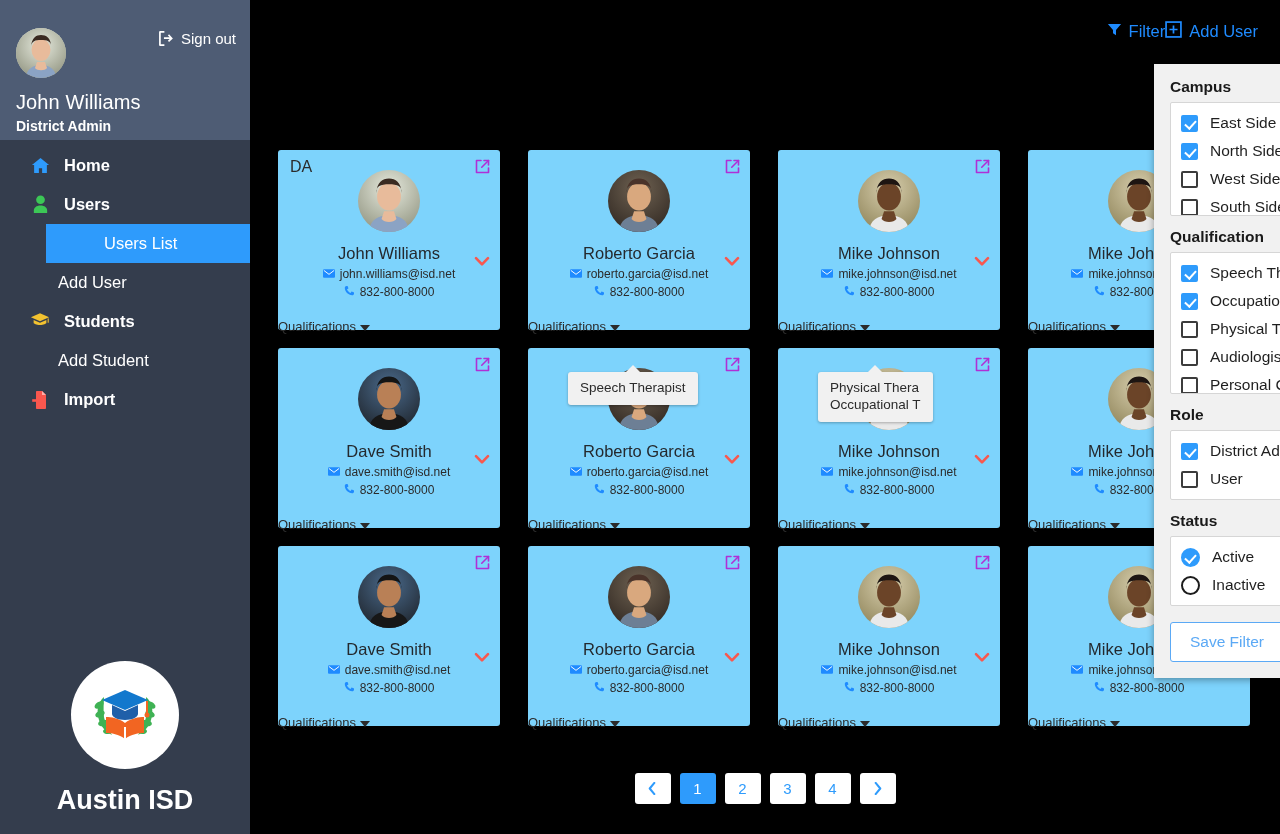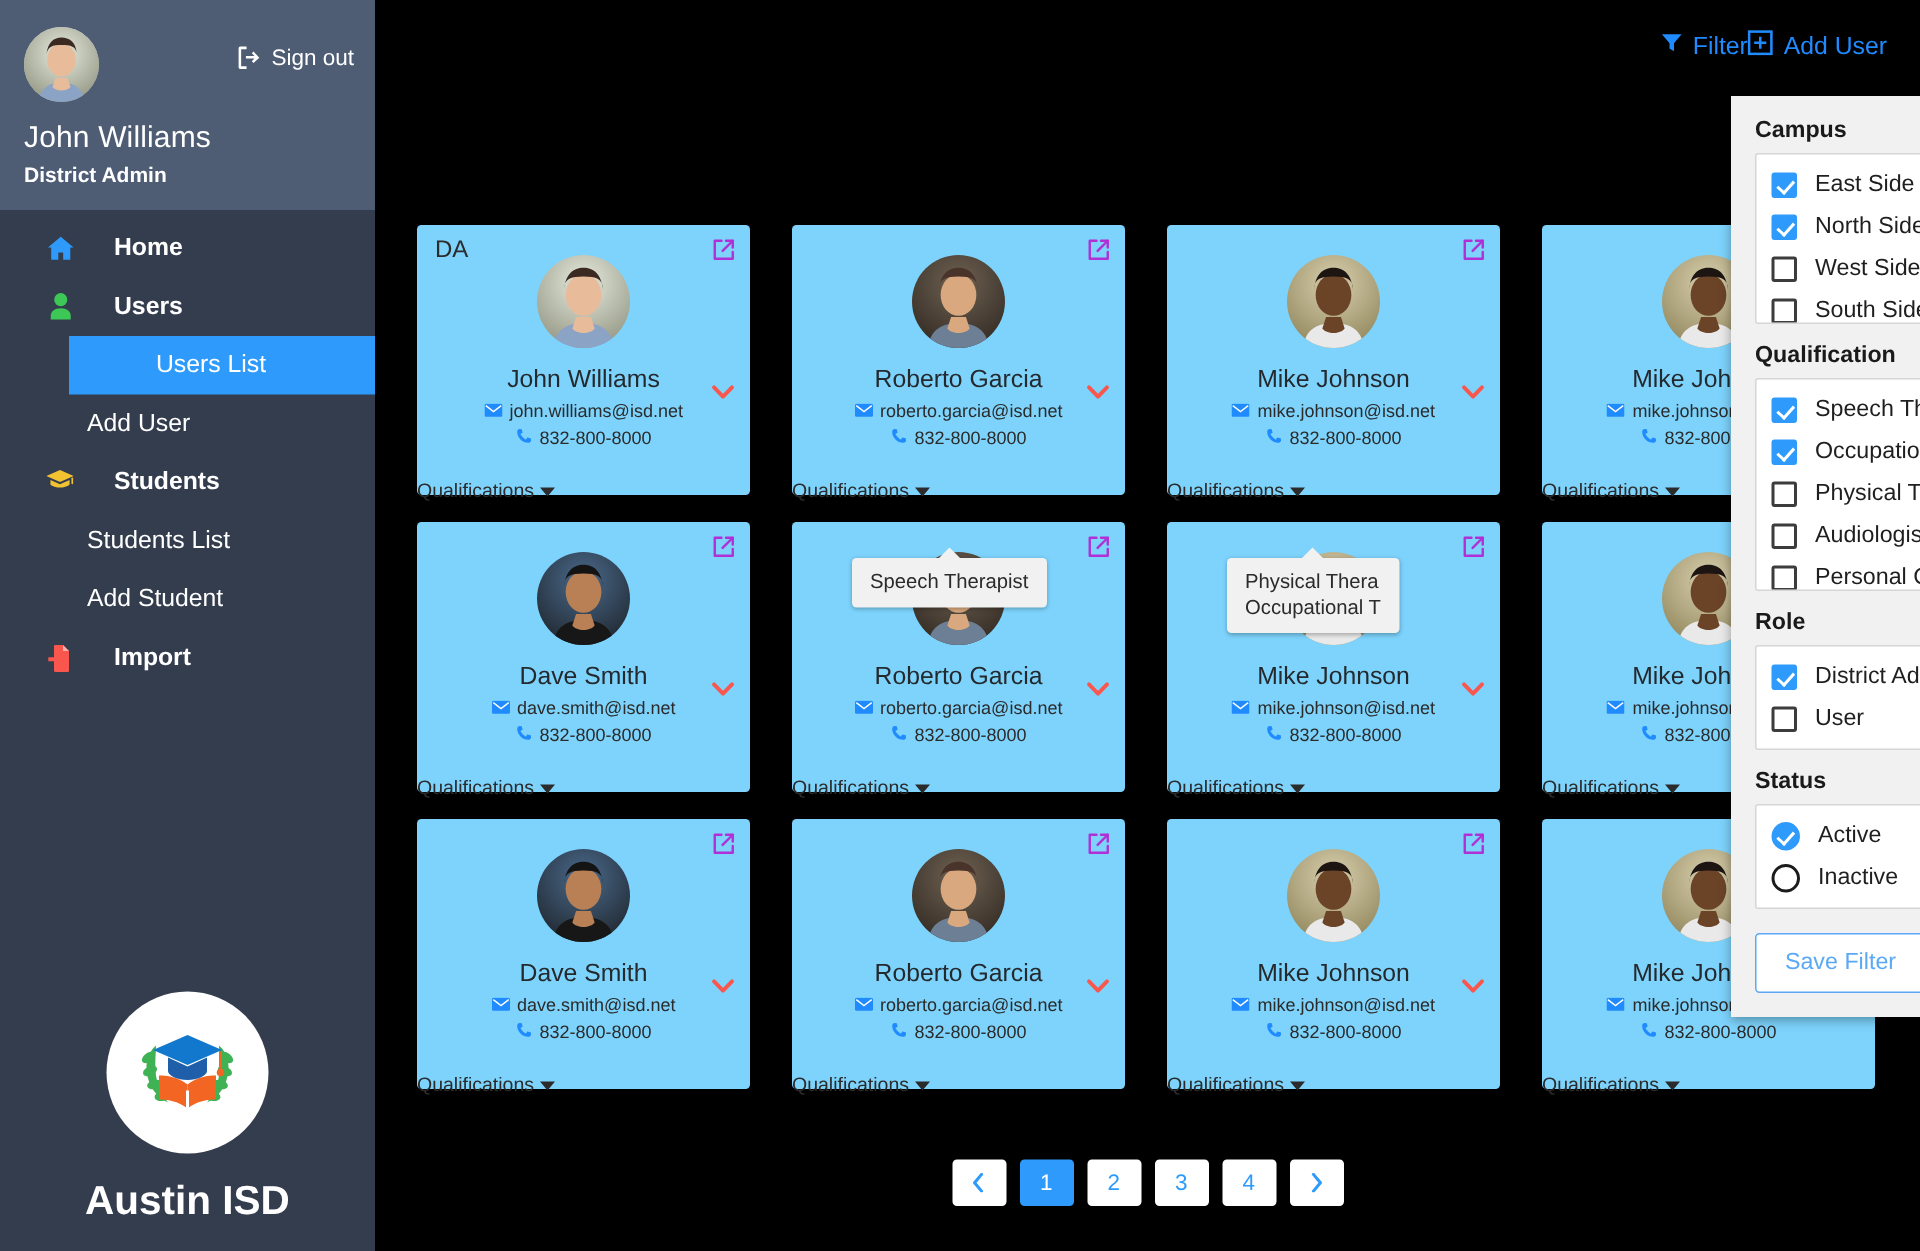--- a/index.html
+++ b/index.html
@@ -12,21 +12,21 @@
   .app { position: relative; width: 1280px; height: 834px; background: #000; }
 
   
   .sidebar {
     position: absolute; left: 0; top: 0;
     width: 250px; height: 834px;
     background: #343d4d;
   }
   .profile-block {
     height: 140px; background: #4e5c74;
-    position: relative; padding: 18px 16px 0 16px;
+    position: relative; padding: 28px 16px 0 16px;
   }
   .avatar-lg {
     width: 50px; height: 50px; border-radius: 50%;
     background: linear-gradient(160deg,#cfd6c8 0%,#b9c2ae 40%,#7d7f6e 100%);
     overflow: hidden; position: relative;
     box-shadow: 0 0 0 1px rgba(255,255,255,0.25) inset;
   }
   .face { position:absolute; left:0; top:0; width:100%; height:100%; }
   .signout {
     position: absolute; right: 14px; top: 30px;
@@ -36,21 +36,21 @@
   .signout svg { display:block; }
   .profile-name {
     color: #ffffff; font-size: 20px; margin-top: 13px; font-weight: 400;
     letter-spacing: 0.1px;
   }
   .profile-role {
     color: #ffffff; font-size: 14px; font-weight: 700; margin-top: 4px;
   }
   .nav { padding-top: 6px; }
   .nav-item {
-    display: flex; align-items: center; gap: 26px;
+    display: flex; align-items: center; gap: 14px;
     padding: 0 0 0 30px; height: 39px;
     color: #ffffff; cursor: pointer; font-size: 16.5px;
   }
   .nav-item.top { font-weight: 700; }
   .nav-item.sub { padding-left: 58px; font-weight: 400; font-size: 16.5px; }
   .nav-item.active { background: #2e9bfc; margin-left: 46px; }
   .nav-ico { width: 20px; height: 20px; display:flex; align-items:center; justify-content:center; flex: 0 0 20px; }
   .brand {
     position: absolute; left: 0; right: 0; bottom: 18px;
     display: flex; flex-direction: column; align-items: center;
@@ -267,23 +267,20 @@
             <path d="M11 1 1 5.4l10 4.4 10-4.4z"></path>
             <path d="M4 8.4v3.2c0 .6 3.1 2.2 7 2.2s7-1.6 7-2.2V8.4l-7 3z"></path>
             <path d="M2.5 12.5c-1.3 0-2.1 1.3-2.1 3.2V19h4.2v-3.3c0-1.9-.8-3.2-2.1-3.2z" opacity="0"></path>
             <rect x="19.4" y="6.5" width="1.2" height="5" rx="0.6"></rect>
             <path d="M6 14.3V19h10v-4.7c-1.4.7-3.2 1-5 1s-3.6-.3-5-1z" opacity="0"></path>
           </svg>
         </span>
         <span>Students</span>
       </div>
 
-      <div class="nav-item sub">
-        <span>Students List</span>
-      </div>
 
       <div class="nav-item sub">
         <span>Add Student</span>
       </div>
 
       <div class="nav-item top">
         <span class="nav-ico">
           <svg width="18" height="20" viewBox="0 0 18 20" fill="#f9574e">
             <path d="M11 1H5.5C4.7 1 4 1.7 4 2.5V6h3.6L6 7.6 8.4 10l4-4-4-4L7.6 3 11 3z" opacity="0"></path>
             <path d="M5 1h6l4 4v13.2c0 .5-.4.8-.8.8H5.8c-.5 0-.8-.3-.8-.8V1.8c0-.5.3-.8.8-.8z"></path>

